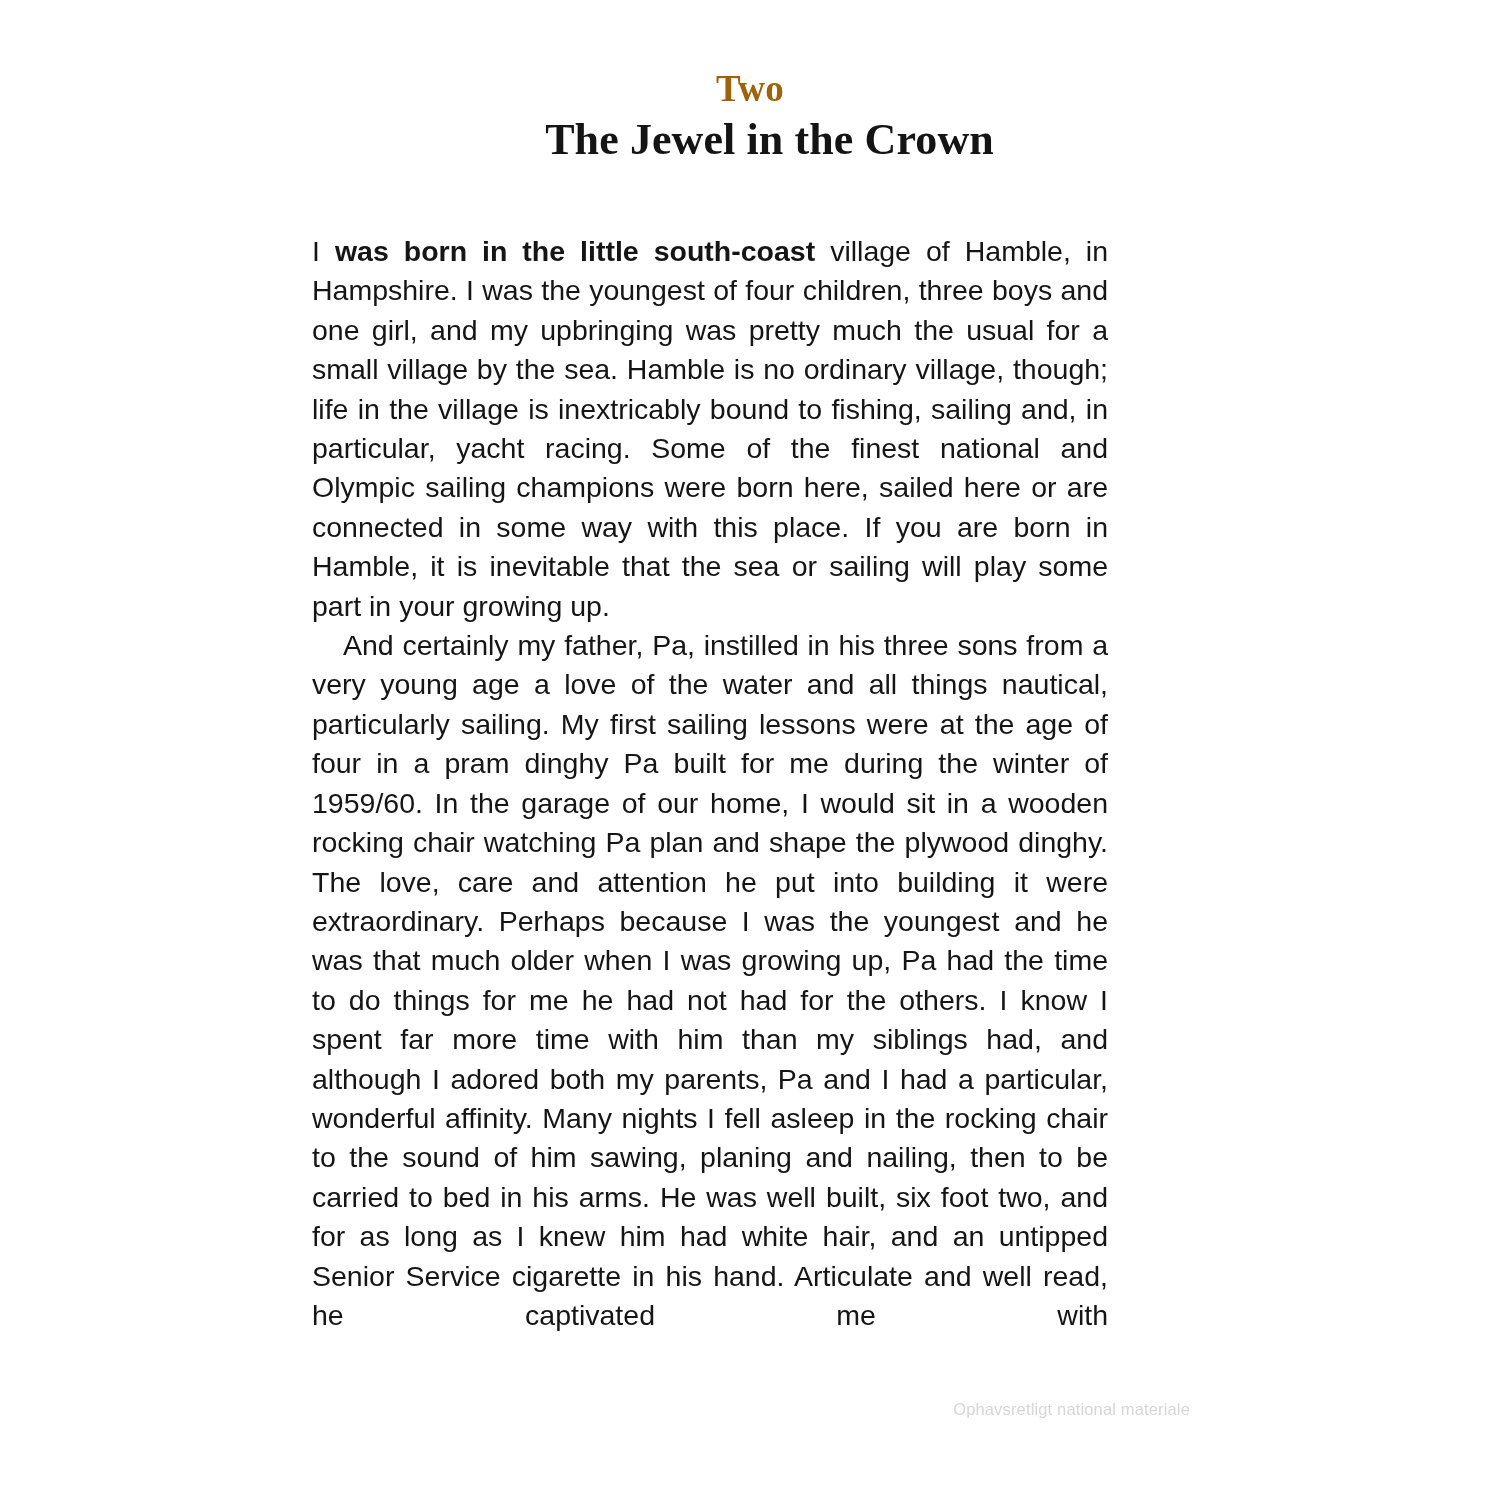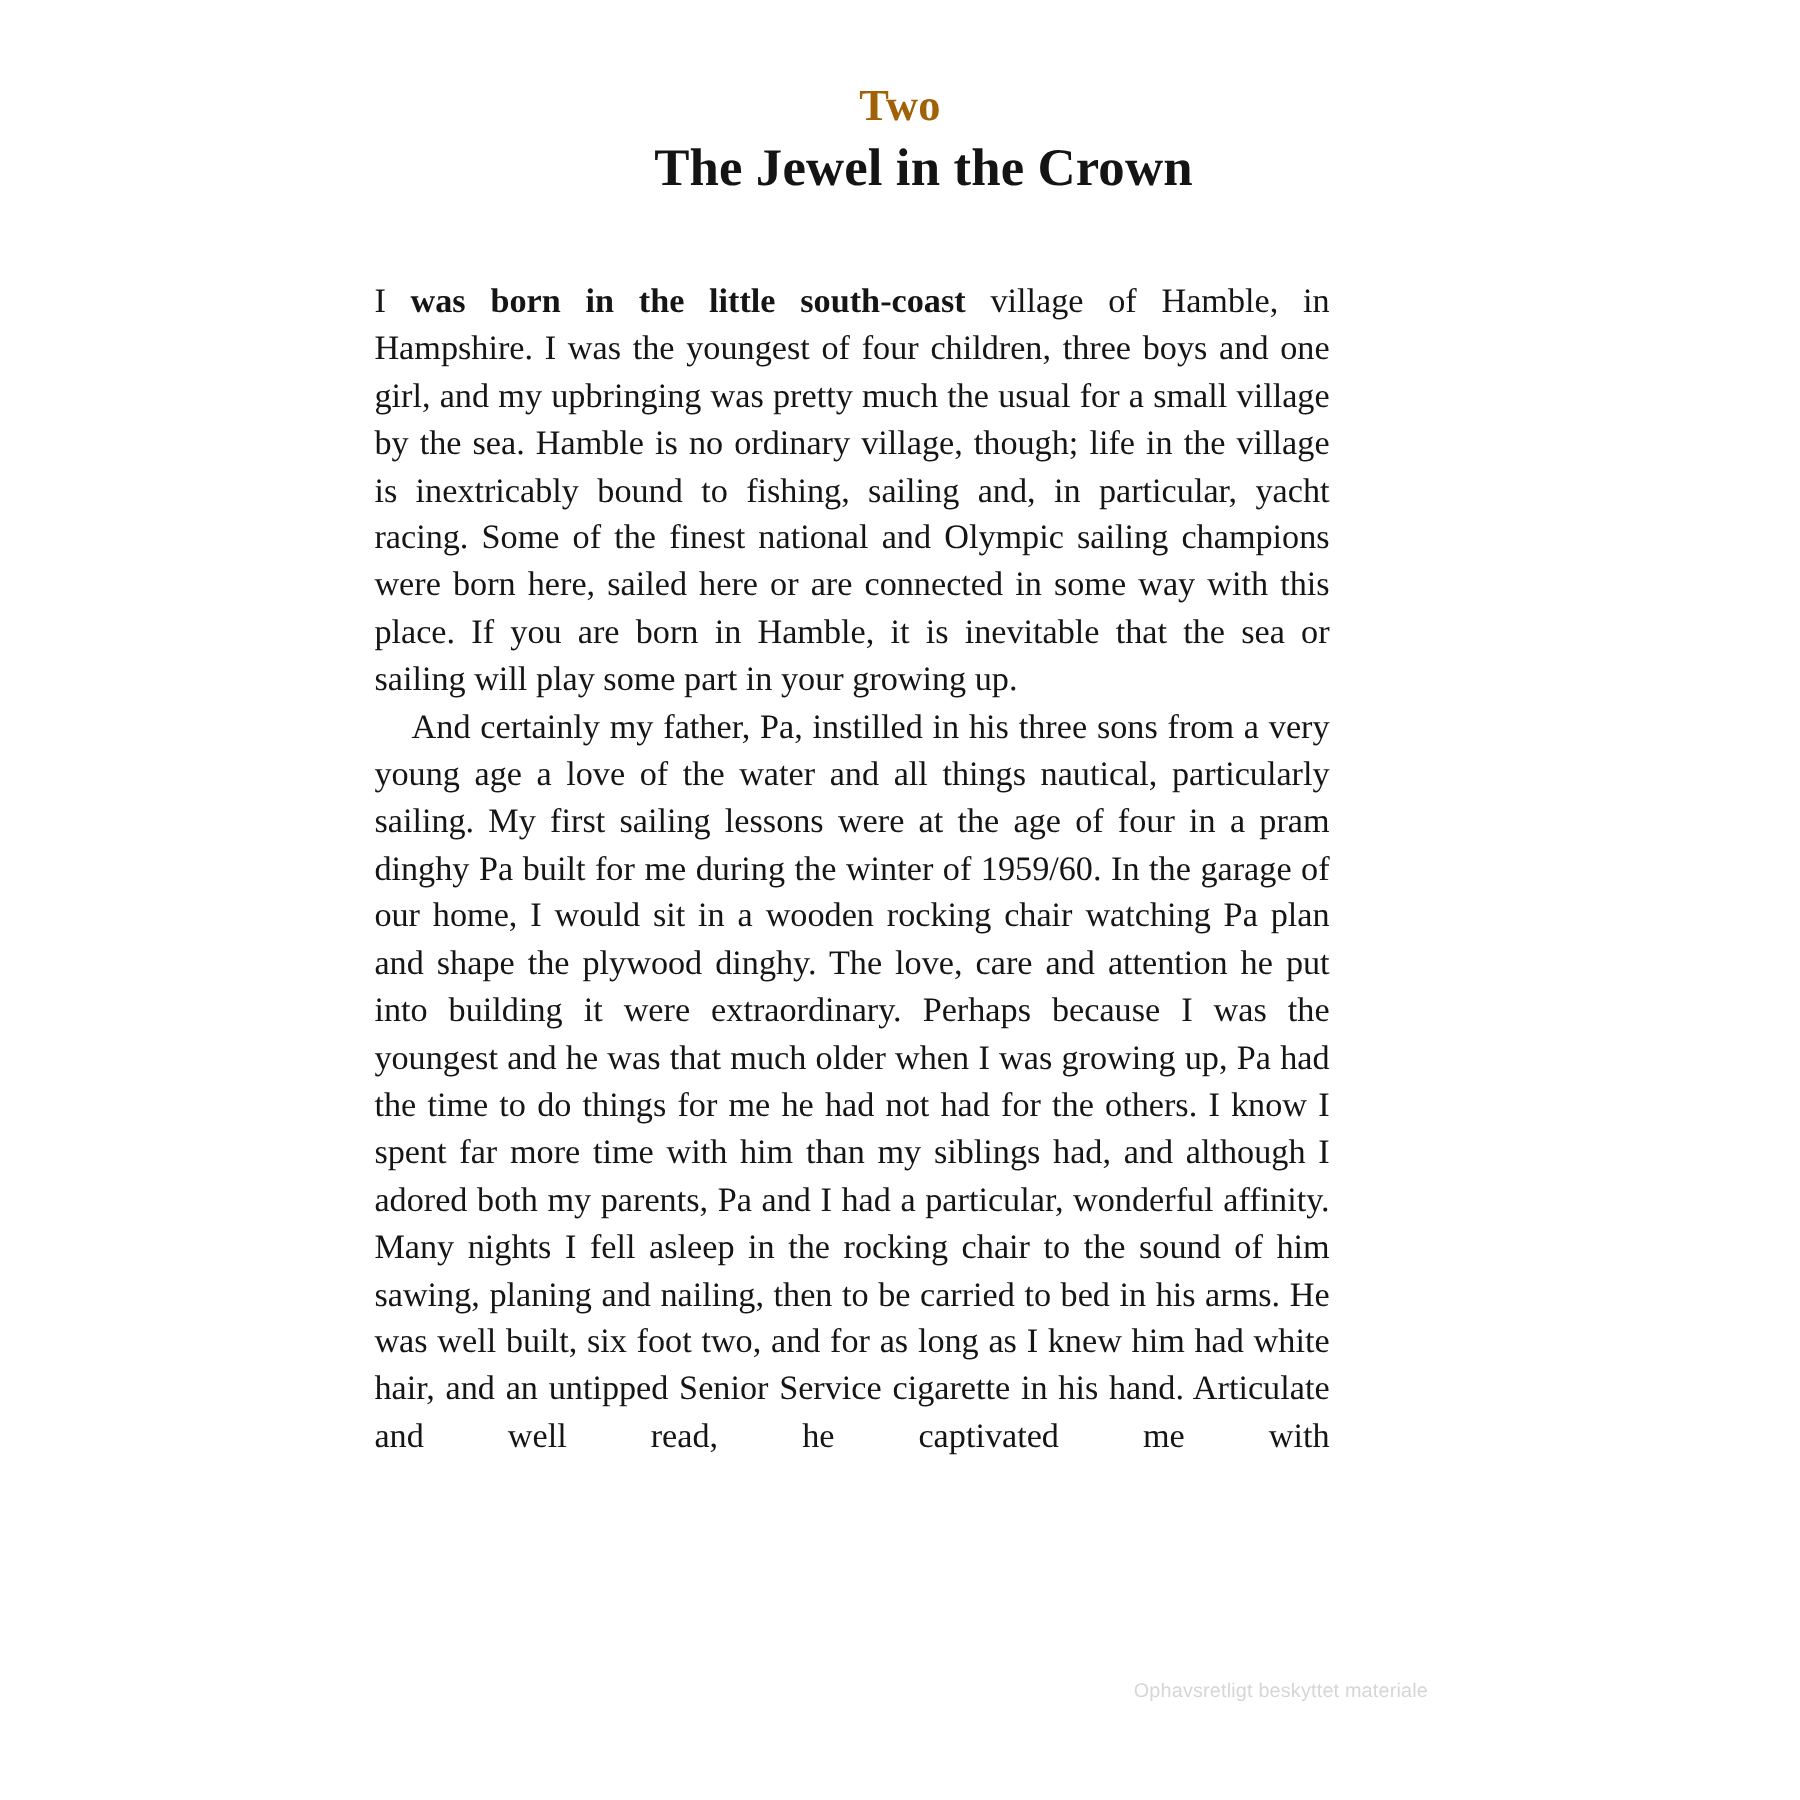--- a/index.html
+++ b/index.html
@@ -57,21 +57,21 @@
 
   
   .text-column {
     position: absolute;
     left: 312px;
     top: 232px;
     width: 796px;
   }
   .body-paragraph {
     margin: 0;
-    font-family: Liberation Serif, serif;
+    font-family: Liberation Sans, sans-serif;
     font-size: 28.5px;
     line-height: 39.4px;
     text-align: justify;
     text-justify: inter-word;
     color: #151515;
     hyphens: none;
   }
   .body-paragraph.indented {
     text-indent: 31px;
   }
@@ -112,15 +112,15 @@
   </header>
 
   <main class="text-column">
 
     <p class="body-paragraph"><span class="drop-initial">I</span><span class="lead-in"> was born in the little south-coast</span><span> village of Hamble, in Hampshire. I was the youngest of four children, three boys and one girl, and my upbringing was pretty much the usual for a small village by the sea. Hamble is no ordinary village, though; life in the village is inextricably bound to fishing, sailing and, in particular, yacht racing. Some of the finest national and Olympic sailing champions were born here, sailed here or are connected in some way with this place. If you are born in Hamble, it is inevitable that the sea or sailing will play some part in your growing up.</span></p>
 
     <p class="body-paragraph indented justify-last-line">And certainly my father, Pa, instilled in his three sons from a very young age a love of the water and all things nautical, particularly sailing. My first sailing lessons were at the age of four in a pram dinghy Pa built for me during the winter of 1959/60. In the garage of our home, I would sit in a wooden rocking chair watching Pa plan and shape the plywood dinghy. The love, care and attention he put into building it were extraordinary. Perhaps because I was the youngest and he was that much older when I was growing up, Pa had the time to do things for me he had not had for the others. I know I spent far more time with him than my siblings had, and although I adored both my parents, Pa and I had a particular, wonderful affinity. Many nights I fell asleep in the rocking chair to the sound of him sawing, planing and nailing, then to be carried to bed in his arms. He was well built, six foot two, and for as long as I knew him had white hair, and an untipped Senior Service cigarette in his hand. Articulate and well read, he captivated me with</p>
 
   </main>
 
-  <div class="copyright-notice">Ophavsretligt beskyttet materiale</div>
+  <div class="copyright-notice">Ophavsretligt national materiale</div>
 
 </div>
 
 </body></html>

